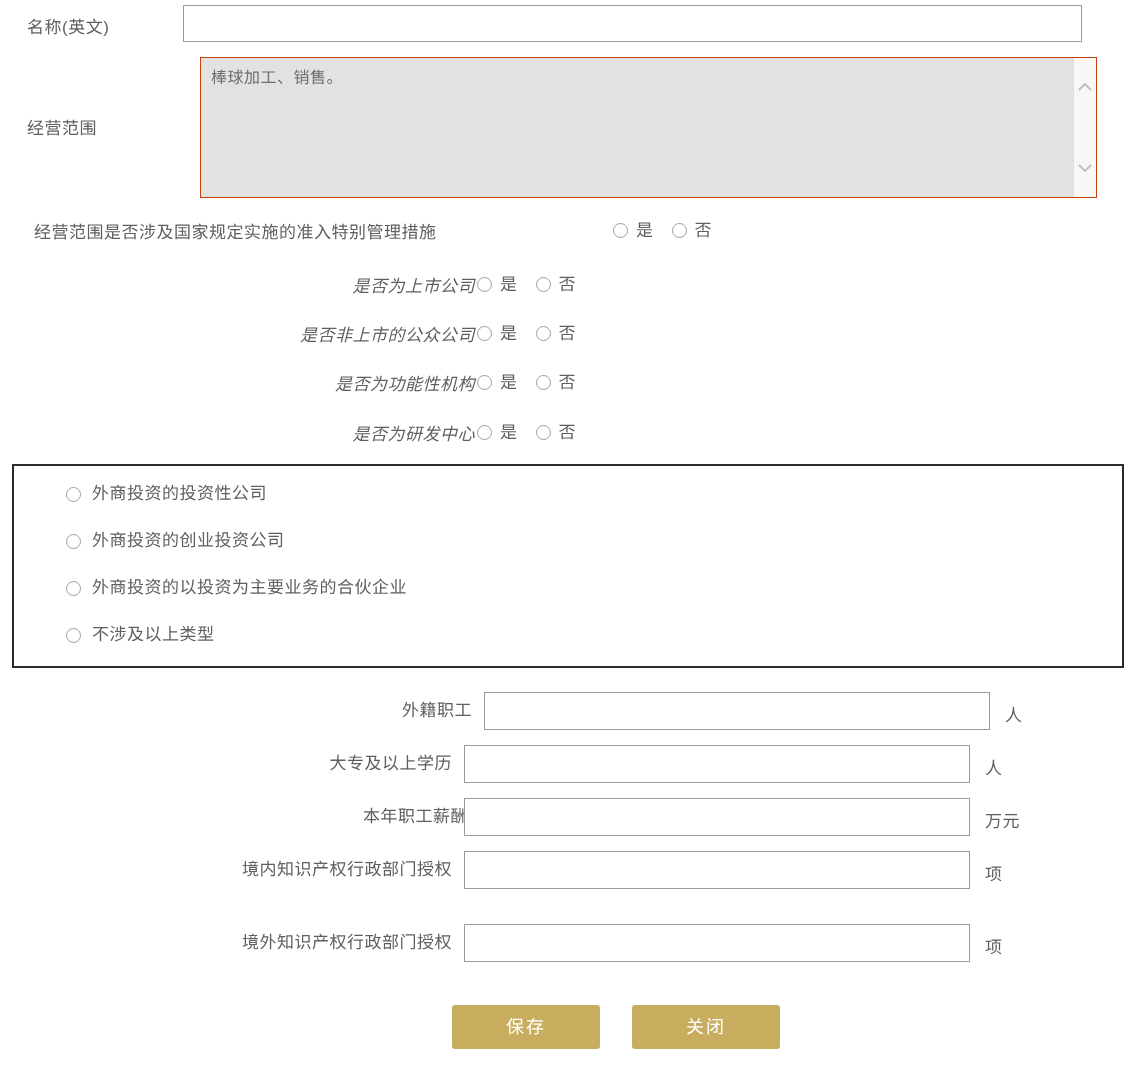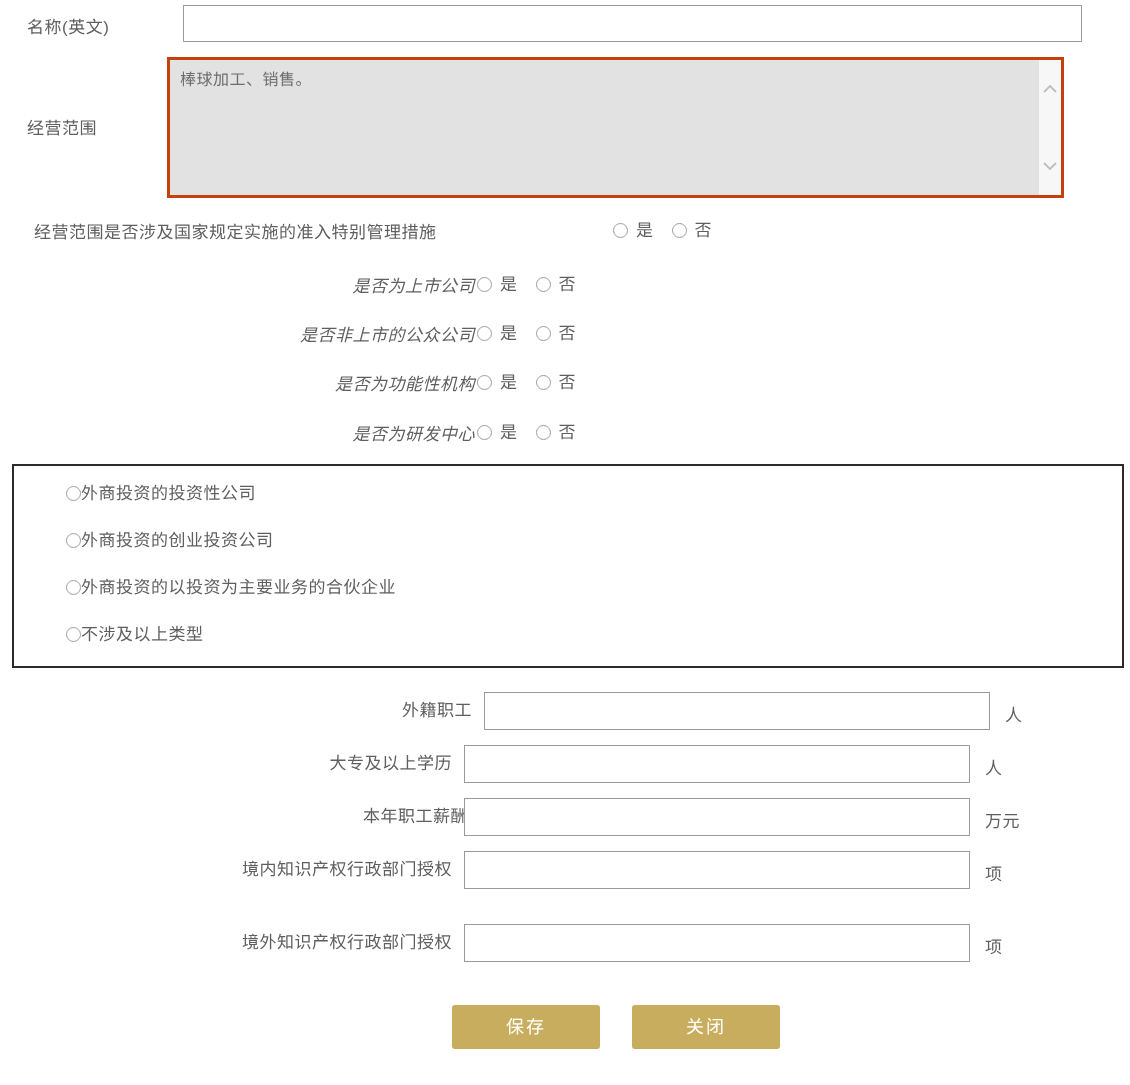--- a/index.html
+++ b/index.html
@@ -71,26 +71,26 @@
     width: 1130px;
     height: 145px;
   }
   .row-scope .field-label {
     position: absolute;
     left: 27px;
     top: 62px;
   }
   .scope-box {
     position: absolute;
-    left: 167px;
+    left: 200px;
     top: 0px;
     width: 897px;
     height: 141px;
     box-sizing: border-box;
-    border: 3px solid #c2410c;
+    border: 1px solid #c2410c;
     background: #e2e2e2;
     display: flex;
     overflow: hidden;
   }
   .scope-text {
     flex: 1 1 auto;
     padding: 8px 10px;
     font-size: 16px;
     line-height: 1.45;
     color: #6d6d6d;
@@ -202,21 +202,22 @@
     height: 204px;
     box-sizing: border-box;
     border: 2px solid #2b2b2b;
     background: #ffffff;
     padding: 0;
   }
   .type-opt {
     position: absolute;
     left: 52px;
     display: inline-flex;
-    align-items: center;
+    align-items: flex-end;
+    gap: 11px;
     cursor: pointer;
   }
   .type-opt-0 { top: 19px; }
   .type-opt-1 { top: 66px; }
   .type-opt-2 { top: 113px; }
   .type-opt-3 { top: 160px; }
   .type-opt .radio-text { font-size: 17px; }
 
   
   .num-row {

